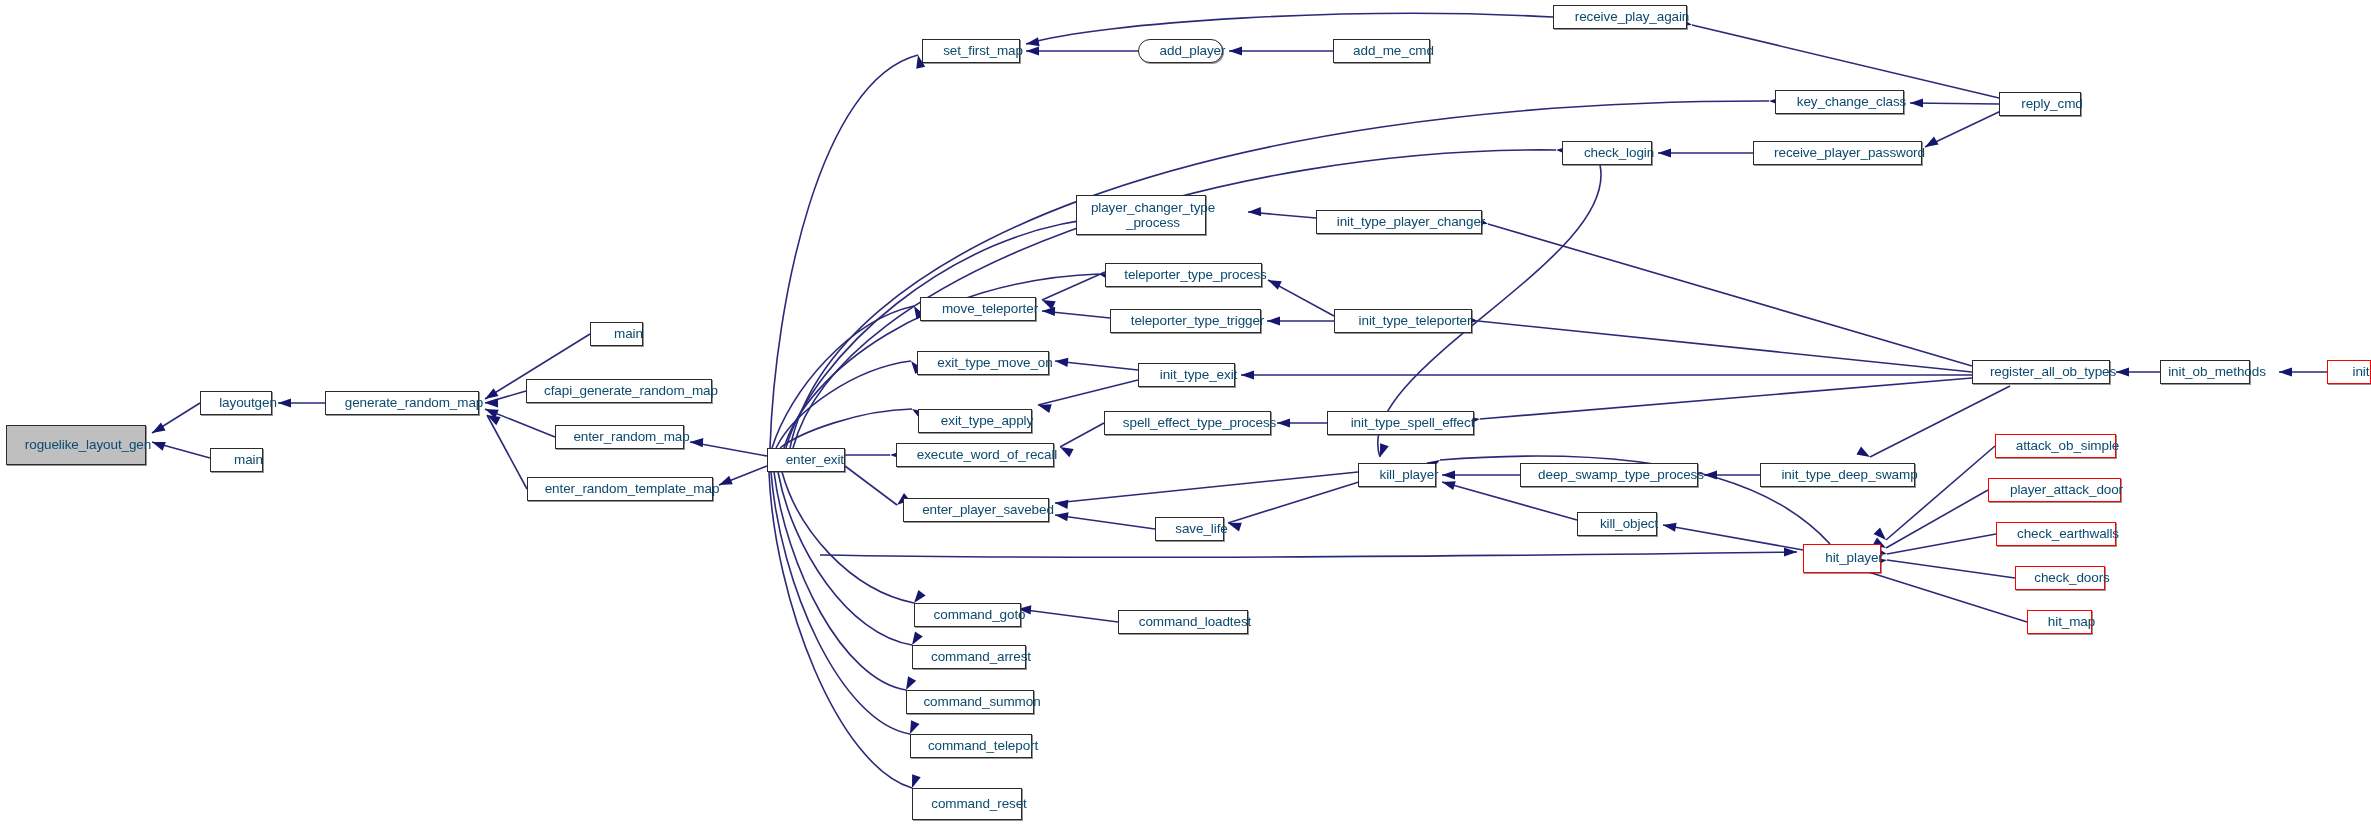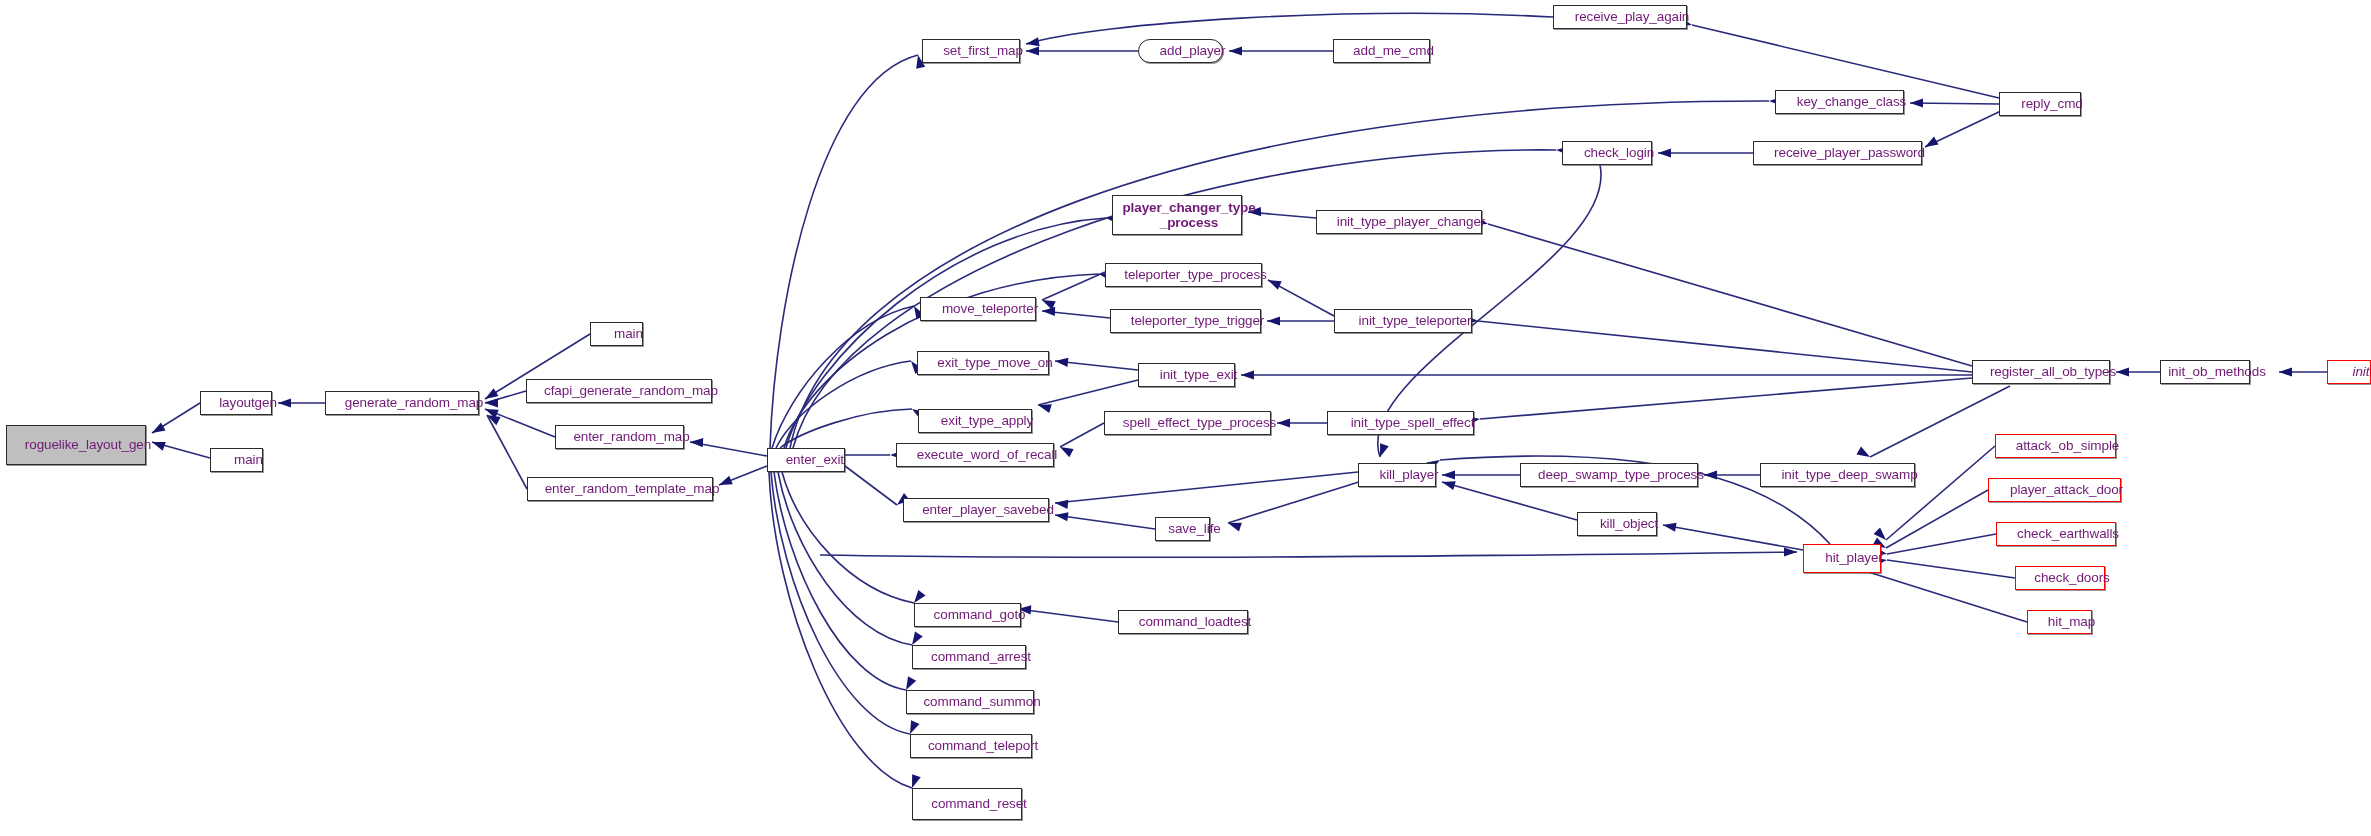--- a/index.html
+++ b/index.html
@@ -21,21 +21,21 @@
     top: 0;
     width: 2371px;
     height: 836px;
     overflow: visible;
   }
   .gnode {
     position: absolute;
     box-sizing: border-box;
     border: 1px solid #2b2b2b;
     background: #ffffff;
-    color: #701a75;
+    color: #0c4a6e;
     font-size: 13.5px;
     line-height: 1.05;
     display: flex;
     align-items: center;
     justify-content: center;
     text-align: center;
     white-space: pre-line;
     letter-spacing: -0.1px;
     box-shadow: 1px 1px 0px 0px rgba(60,60,60,0.55);
     padding-left: 24px;
@@ -197,43 +197,43 @@
       <div class="gnode" style="left: 527px; top: 477px; width: 186px; height: 24px;"><span>enter_random_template_map</span></div>
       <div class="gnode" style="left: 767px; top: 448px; width: 78px; height: 24px; justify-content: flex-end;"><span>enter_exit</span></div>
       <div class="gnode" style="left: 922px; top: 39px; width: 98px; height: 24px;"><span>set_first_map</span></div>
       <div class="gnode" style="left: 1138px; top: 39px; width: 85px; height: 24px; border-radius: 12px;"><span>add_player</span></div>
       <div class="gnode" style="left: 1333px; top: 39px; width: 97px; height: 24px;"><span>add_me_cmd</span></div>
       <div class="gnode" style="left: 1553px; top: 5px; width: 134px; height: 24px;"><span>receive_play_again</span></div>
       <div class="gnode" style="left: 1775px; top: 90px; width: 129px; height: 24px;"><span>key_change_class</span></div>
       <div class="gnode" style="left: 1999px; top: 92px; width: 82px; height: 24px;"><span>reply_cmd</span></div>
       <div class="gnode" style="left: 1562px; top: 141px; width: 90px; height: 24px;"><span>check_login</span></div>
       <div class="gnode" style="left: 1753px; top: 141px; width: 169px; height: 24px;"><span>receive_player_password</span></div>
-      <div class="gnode two-line" style="left: 1112px; top: 195px; width: 130px; height: 40px; font-weight: bold;"><span>player_changer_type
+      <div class="gnode two-line" style="left: 1076px; top: 195px; width: 130px; height: 40px;"><span>player_changer_type
 _process</span></div>
       <div class="gnode" style="left: 1316px; top: 210px; width: 166px; height: 24px;"><span>init_type_player_changer</span></div>
       <div class="gnode" style="left: 1105px; top: 263px; width: 157px; height: 24px;"><span>teleporter_type_process</span></div>
       <div class="gnode" style="left: 920px; top: 297px; width: 116px; height: 24px;"><span>move_teleporter</span></div>
       <div class="gnode" style="left: 1110px; top: 309px; width: 151px; height: 24px;"><span>teleporter_type_trigger</span></div>
       <div class="gnode" style="left: 1334px; top: 309px; width: 138px; height: 24px;"><span>init_type_teleporter</span></div>
       <div class="gnode" style="left: 917px; top: 351px; width: 132px; height: 24px;"><span>exit_type_move_on</span></div>
       <div class="gnode" style="left: 1138px; top: 363px; width: 97px; height: 24px;"><span>init_type_exit</span></div>
       <div class="gnode" style="left: 918px; top: 399px; width: 114px; height: 24px; margin-top: 10px;"><span>exit_type_apply</span></div>
       <div class="gnode" style="left: 1104px; top: 411px; width: 167px; height: 24px;"><span>spell_effect_type_process</span></div>
       <div class="gnode" style="left: 1327px; top: 411px; width: 147px; height: 24px;"><span>init_type_spell_effect</span></div>
       <div class="gnode" style="left: 896px; top: 443px; width: 158px; height: 24px;"><span>execute_word_of_recall</span></div>
       <div class="gnode" style="left: 903px; top: 498px; width: 146px; height: 24px;"><span>enter_player_savebed</span></div>
-      <div class="gnode" style="left: 1155px; top: 517px; width: 55px; height: 24px;"><span>save_life</span></div>
+      <div class="gnode" style="left: 1155px; top: 517px; width: 69px; height: 24px;"><span>save_life</span></div>
       <div class="gnode" style="left: 1358px; top: 463px; width: 78px; height: 24px;"><span>kill_player</span></div>
       <div class="gnode" style="left: 1520px; top: 463px; width: 178px; height: 24px;"><span>deep_swamp_type_process</span></div>
       <div class="gnode" style="left: 1760px; top: 463px; width: 155px; height: 24px;"><span>init_type_deep_swamp</span></div>
       <div class="gnode" style="left: 1577px; top: 512px; width: 80px; height: 24px;"><span>kill_object</span></div>
       <div class="gnode red" style="left: 1803px; top: 544px; width: 78px; height: 29px;"><span>hit_player</span></div>
       <div class="gnode" style="left: 1972px; top: 360px; width: 138px; height: 24px;"><span>register_all_ob_types</span></div>
       <div class="gnode" style="left: 2160px; top: 360px; width: 90px; height: 24px; text-align: right;"><span>init_ob_methods</span></div>
-      <div class="gnode red" style="left: 2327px; top: 360px; width: 44px; height: 24px; font-style: italic;"><span>init</span></div>
+      <div class="gnode red" style="left: 2327px; top: 360px; width: 44px; height: 24px;"><span>init</span></div>
       <div class="gnode red" style="left: 1995px; top: 434px; width: 121px; height: 24px; align-items: center;"><span>attack_ob_simple</span></div>
       <div class="gnode red" style="left: 1988px; top: 478px; width: 133px; height: 24px;"><span>player_attack_door</span></div>
       <div class="gnode red" style="left: 1996px; top: 522px; width: 120px; height: 24px;"><span>check_earthwalls</span></div>
       <div class="gnode red" style="left: 2015px; top: 566px; width: 90px; height: 24px;"><span>check_doors</span></div>
       <div class="gnode red" style="left: 2027px; top: 610px; width: 65px; height: 24px;"><span>hit_map</span></div>
       <div class="gnode" style="left: 914px; top: 603px; width: 107px; height: 24px;"><span>command_goto</span></div>
       <div class="gnode" style="left: 1118px; top: 610px; width: 130px; height: 24px;"><span>command_loadtest</span></div>
       <div class="gnode" style="left: 912px; top: 645px; width: 114px; height: 24px;"><span>command_arrest</span></div>
       <div class="gnode" style="left: 906px; top: 690px; width: 128px; height: 24px;"><span>command_summon</span></div>
       <div class="gnode" style="left: 910px; top: 734px; width: 122px; height: 24px;"><span>command_teleport</span></div>

